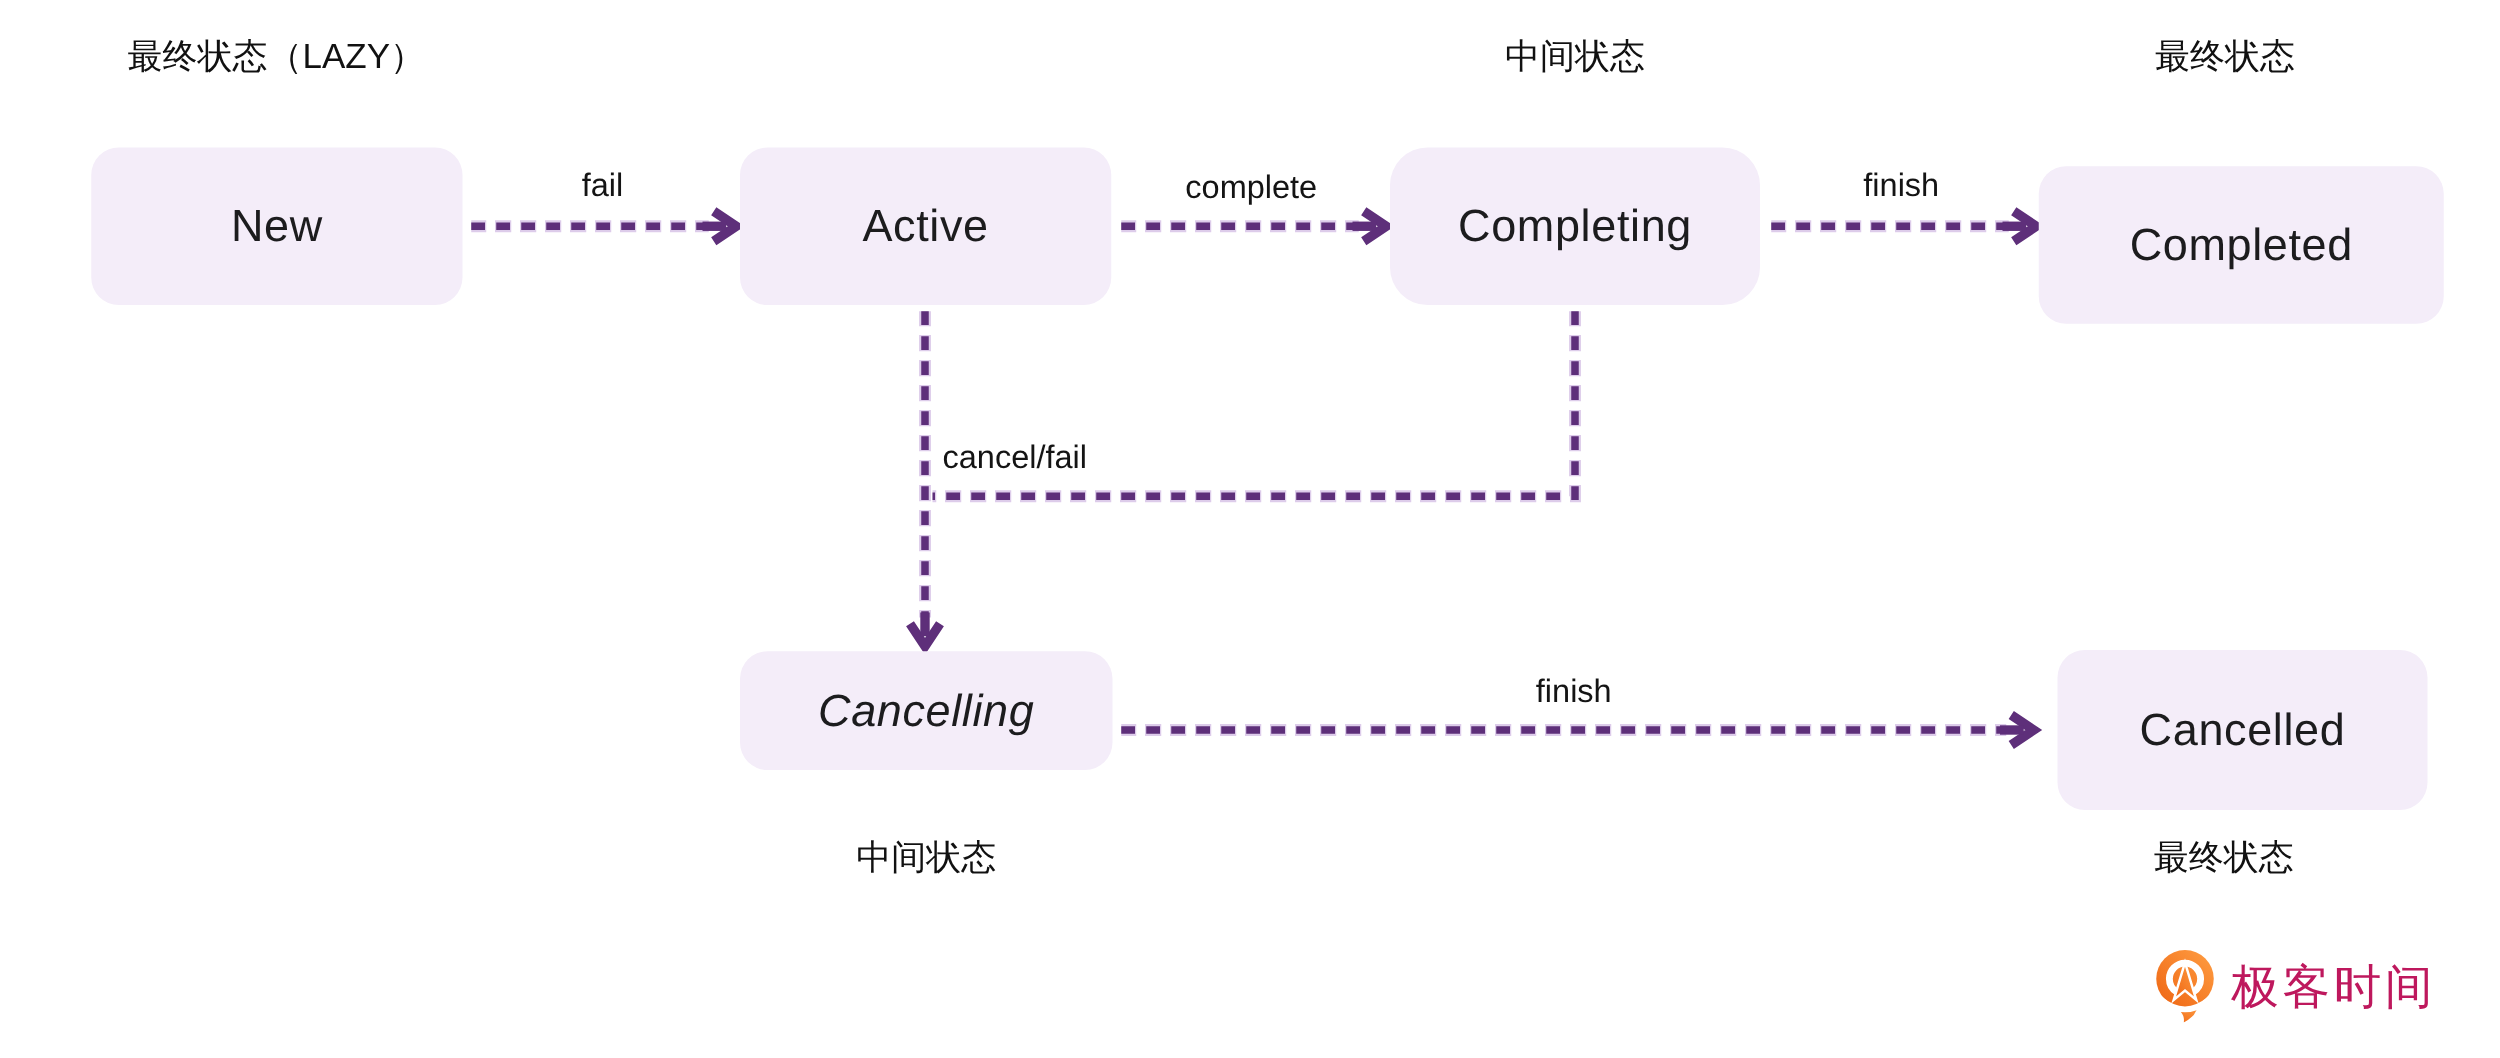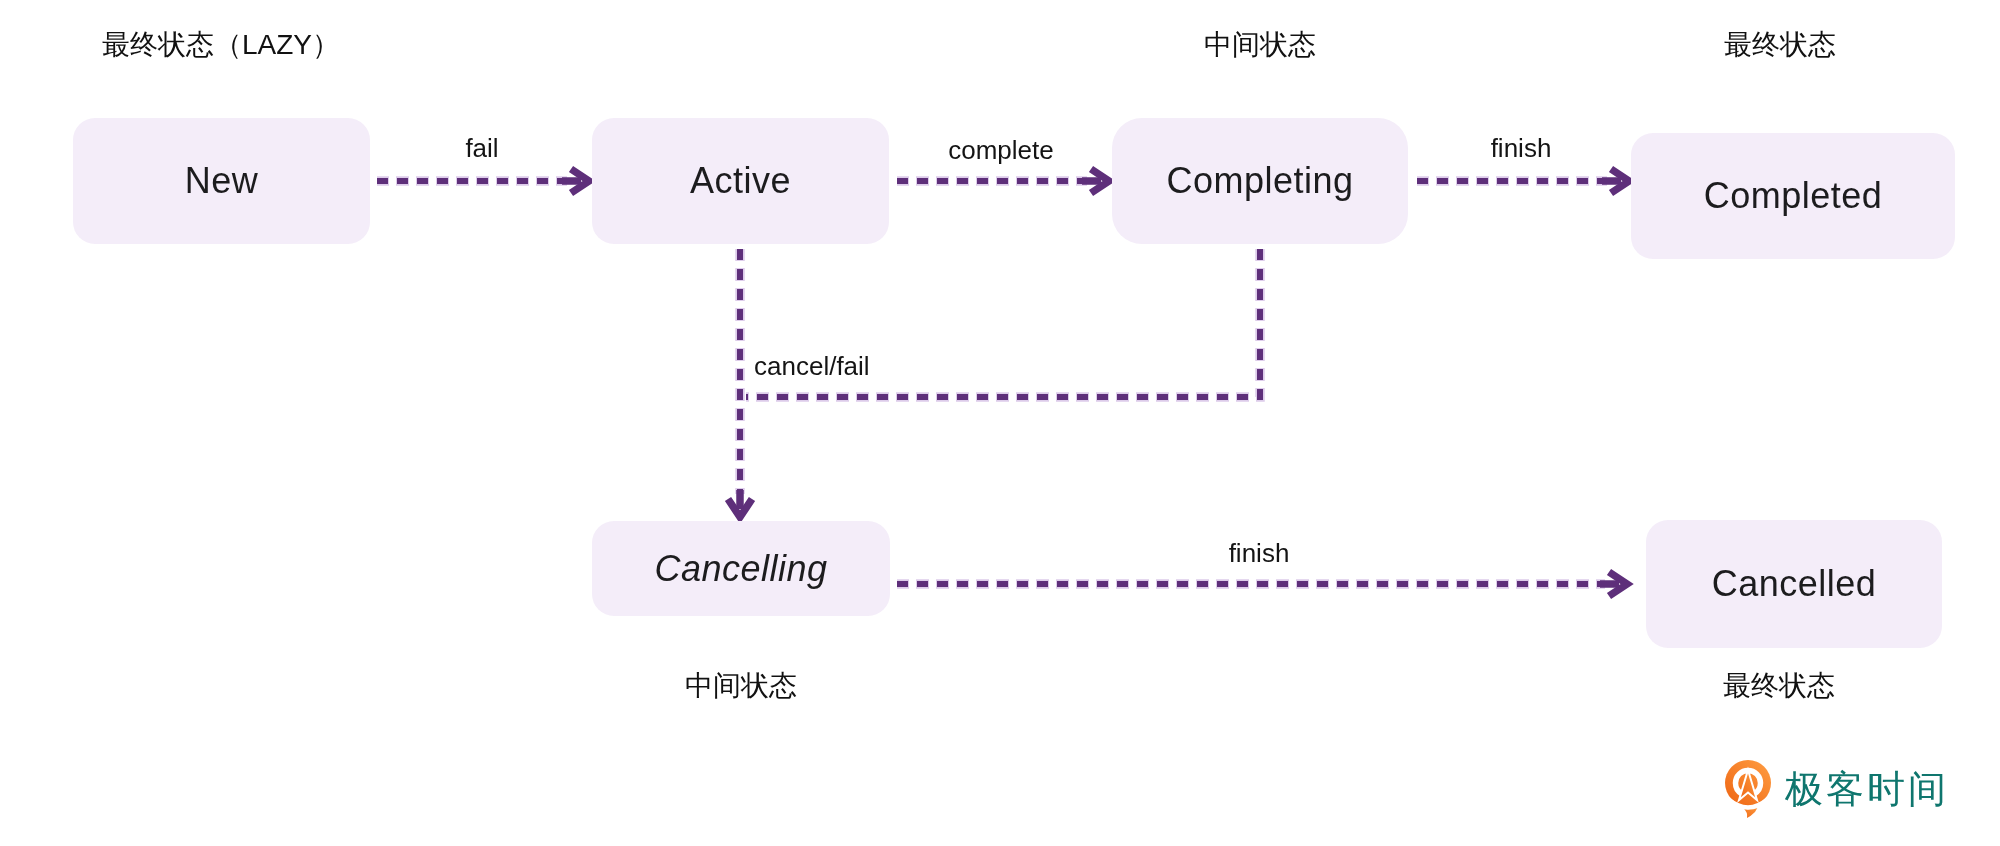--- a/index.html
+++ b/index.html
@@ -40,21 +40,21 @@
     font-size:26px;
   }
   .edge-label.left-align { transform:translate(0,-50%); }
 
   .logo {
     position:absolute;
     left:1724px; top:760px;
     display:flex; align-items:center; gap:13px;
   }
   .logo-text {
-    color:#0f766e;
+    color:#be185d;
     font-size:38px;
     font-weight:500;
     letter-spacing:3px;
     white-space:nowrap;
   }
 </style>
 </head>
 <body>
 
 <div class="canvas">

